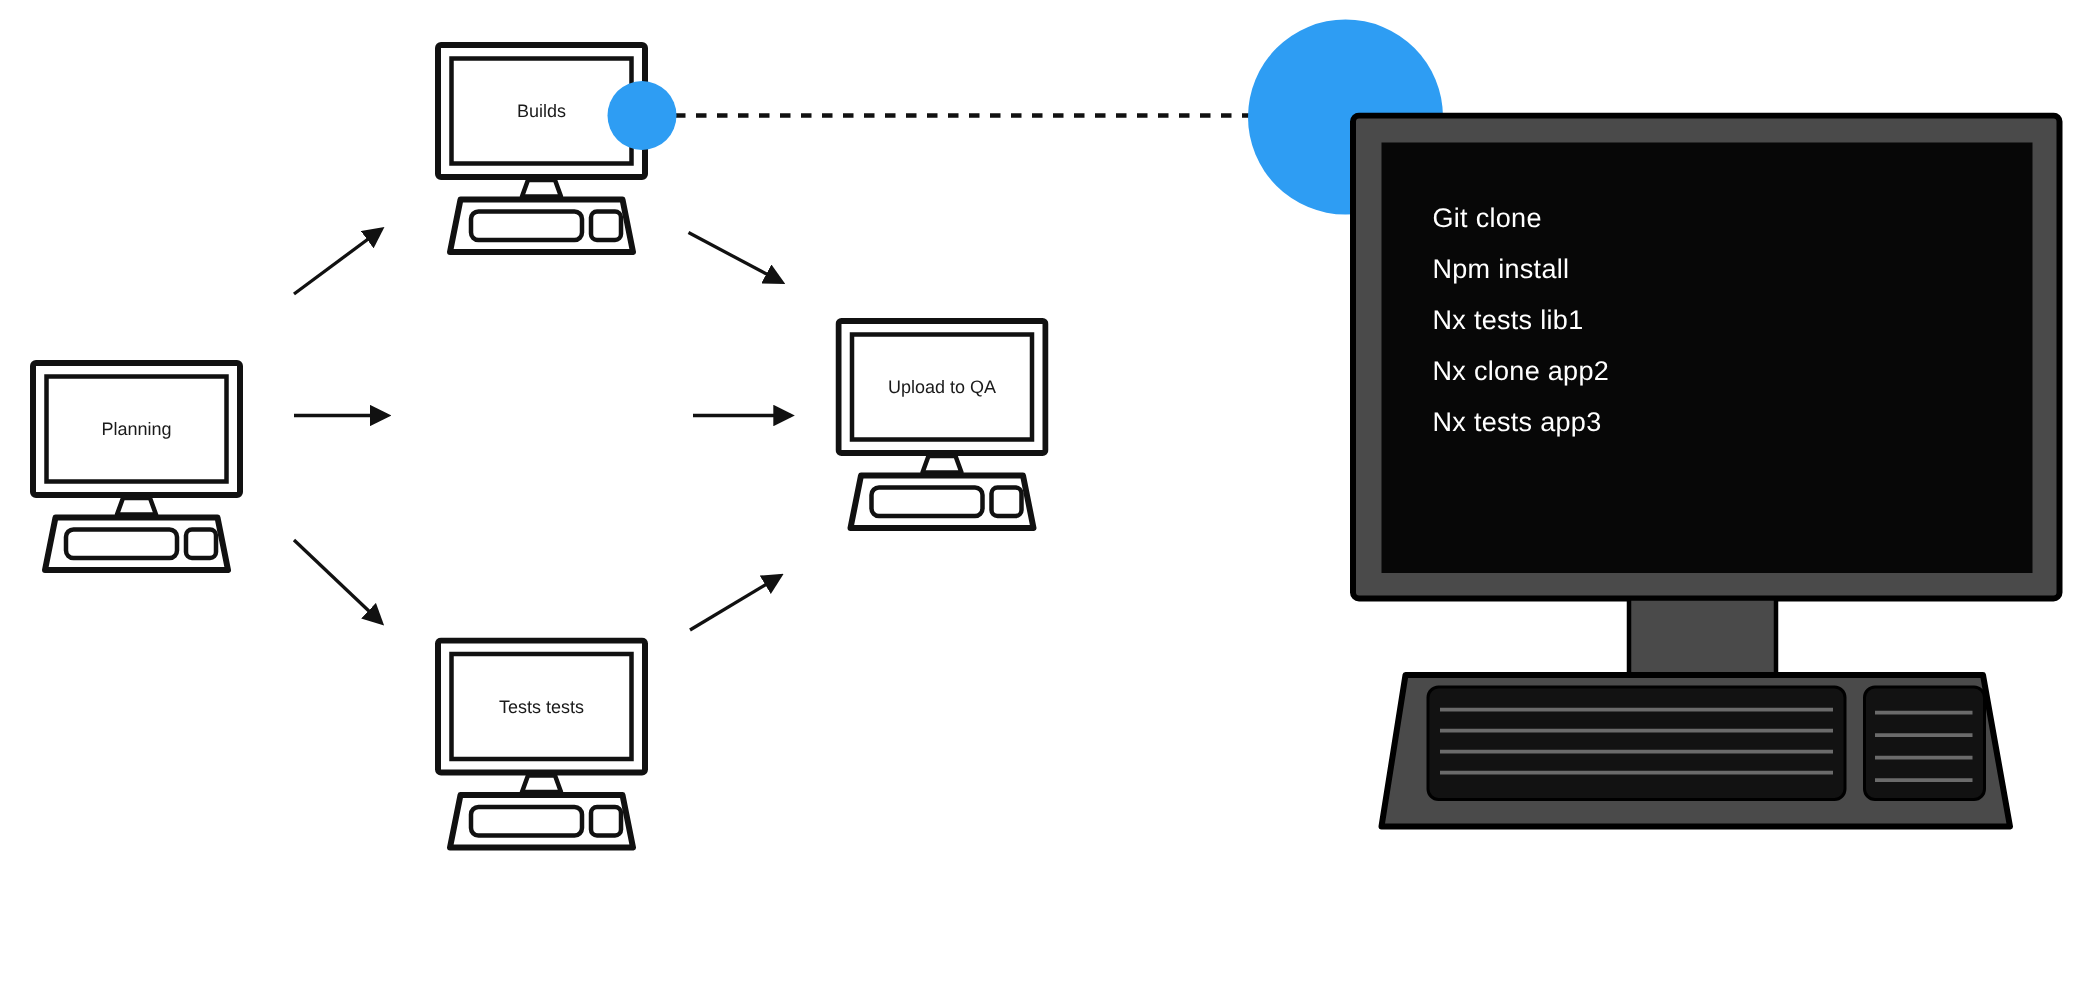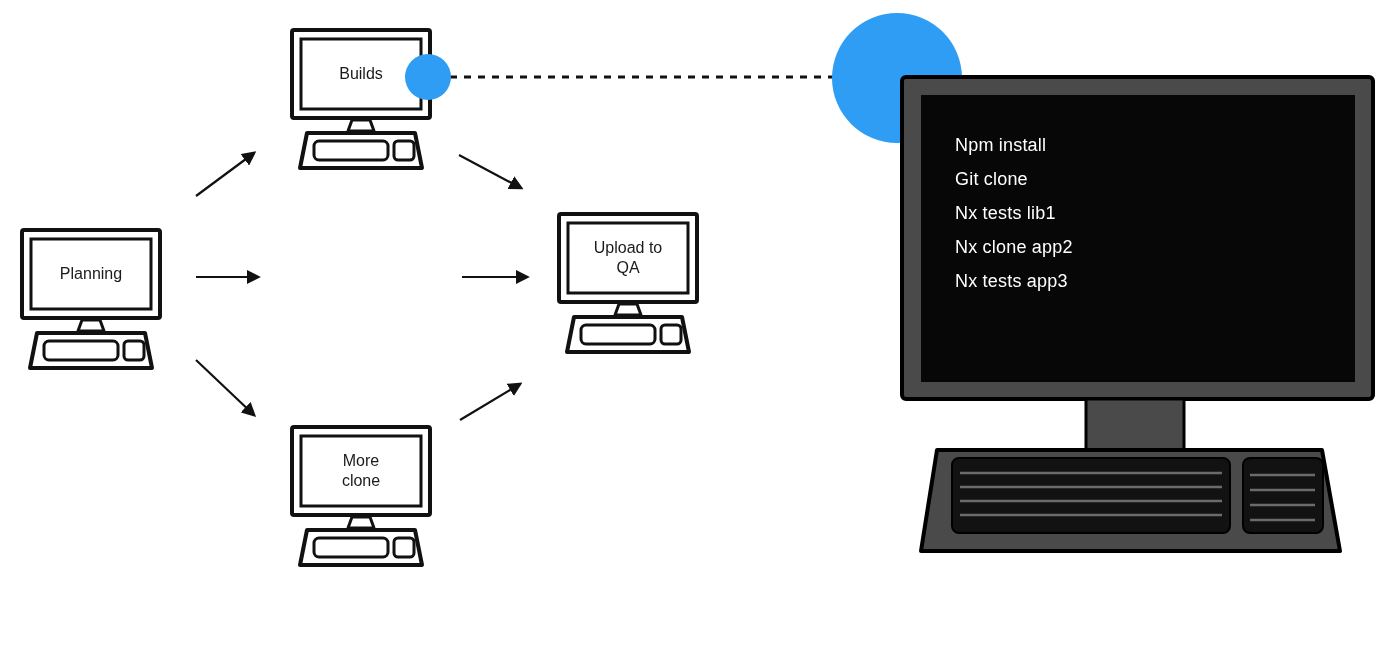--- a/index.html
+++ b/index.html
@@ -34,21 +34,21 @@
   }
   .node svg { display: block; }
   .node .screen-label {
     position: absolute;
     left: 11px; top: 11px;
     width: 120px; height: 70px;
     display: flex;
     align-items: center;
     justify-content: center;
     text-align: center;
-    font-size: 16px;
+    font-size: 12px;
     line-height: 20px;
     color: #1a1a1a;
     padding: 0 8px;
     box-sizing: border-box;
   }
 
   
   .accent-circle {
     position: absolute;
     border-radius: 50%;
@@ -99,21 +99,21 @@
       <line x1="196" y1="196" x2="254" y2="153" marker-end="url(#arrowhead)"></line>
       <line x1="196" y1="277" x2="258" y2="277" marker-end="url(#arrowhead)"></line>
       <line x1="196" y1="360" x2="254" y2="415" marker-end="url(#arrowhead)"></line>
       <line x1="459" y1="155" x2="521" y2="188" marker-end="url(#arrowhead)"></line>
       <line x1="462" y1="277" x2="527" y2="277" marker-end="url(#arrowhead)"></line>
       <line x1="460" y1="420" x2="520" y2="384" marker-end="url(#arrowhead)"></line>
       <line x1="450" y1="77" x2="834" y2="77" stroke-width="3" stroke-dasharray="7,7"></line>
     </g>
   </svg>
 
-  <div class="node" style="left:20px; top:228px;text-decoration:underline;">
+  <div class="node" style="left:20px; top:240px;text-decoration:underline;">
     <svg width="142" height="144" viewBox="0 0 142 144">
       <rect x="2" y="2" width="138" height="88" rx="2" fill="#ffffff" stroke="#111111" stroke-width="4"></rect>
       <rect x="11" y="11" width="120" height="70" fill="#ffffff" stroke="#111111" stroke-width="3"></rect>
       <polygon points="62,92 80,92 84,103 58,103" fill="#ffffff" stroke="#111111" stroke-width="3" stroke-linejoin="round"></polygon>
       <polygon points="17,105 125,105 132,140 10,140" fill="#ffffff" stroke="#111111" stroke-width="4" stroke-linejoin="round"></polygon>
       <rect x="24" y="113" width="74" height="19" rx="5" fill="#ffffff" stroke="#111111" stroke-width="3"></rect>
       <rect x="104" y="113" width="20" height="19" rx="4" fill="#ffffff" stroke="#111111" stroke-width="3"></rect>
     </svg>
     <div class="screen-label">Planning</div>
   </div>
@@ -133,21 +133,21 @@
 
   <div class="node" style="left:290px; top:425px;">
     <svg width="142" height="144" viewBox="0 0 142 144">
       <rect x="2" y="2" width="138" height="88" rx="2" fill="#ffffff" stroke="#111111" stroke-width="4"></rect>
       <rect x="11" y="11" width="120" height="70" fill="#ffffff" stroke="#111111" stroke-width="3"></rect>
       <polygon points="62,92 80,92 84,103 58,103" fill="#ffffff" stroke="#111111" stroke-width="3" stroke-linejoin="round"></polygon>
       <polygon points="17,105 125,105 132,140 10,140" fill="#ffffff" stroke="#111111" stroke-width="4" stroke-linejoin="round"></polygon>
       <rect x="24" y="113" width="74" height="19" rx="5" fill="#ffffff" stroke="#111111" stroke-width="3"></rect>
       <rect x="104" y="113" width="20" height="19" rx="4" fill="#ffffff" stroke="#111111" stroke-width="3"></rect>
     </svg>
-    <div class="screen-label" style="width:86px; left:28px;">More clone</div>
+    <div class="screen-label" style="width:86px; left:28px;">Tests tests</div>
   </div>
 
   <div class="node" style="left:557px; top:212px;">
     <svg width="142" height="144" viewBox="0 0 142 144">
       <rect x="2" y="2" width="138" height="88" rx="2" fill="#ffffff" stroke="#111111" stroke-width="4"></rect>
       <rect x="11" y="11" width="120" height="70" fill="#ffffff" stroke="#111111" stroke-width="3"></rect>
       <polygon points="62,92 80,92 84,103 58,103" fill="#ffffff" stroke="#111111" stroke-width="3" stroke-linejoin="round"></polygon>
       <polygon points="17,105 125,105 132,140 10,140" fill="#ffffff" stroke="#111111" stroke-width="4" stroke-linejoin="round"></polygon>
       <rect x="24" y="113" width="74" height="19" rx="5" fill="#ffffff" stroke="#111111" stroke-width="3"></rect>
       <rect x="104" y="113" width="20" height="19" rx="4" fill="#ffffff" stroke="#111111" stroke-width="3"></rect>
@@ -179,21 +179,21 @@
 
       <rect x="343" y="383" width="80" height="75" rx="7" fill="#121212" stroke="#000000" stroke-width="2"></rect>
       <g stroke="#6b6b6b" stroke-width="2.5">
         <line x1="350" y1="400" x2="415" y2="400"></line>
         <line x1="350" y1="415" x2="415" y2="415"></line>
         <line x1="350" y1="430" x2="415" y2="430"></line>
         <line x1="350" y1="445" x2="415" y2="445"></line>
       </g>
     </svg>
     <div id="terminal-output">
+      <div class="terminal-line">Git clone</div>
       <div class="terminal-line">Npm install</div>
-      <div class="terminal-line">Git clone</div>
       <div class="terminal-line">Nx tests lib1</div>
       <div class="terminal-line">Nx clone app2</div>
       <div class="terminal-line">Nx tests app3</div>
     </div>
   </div>
 
 </div>
 
 </body></html>

